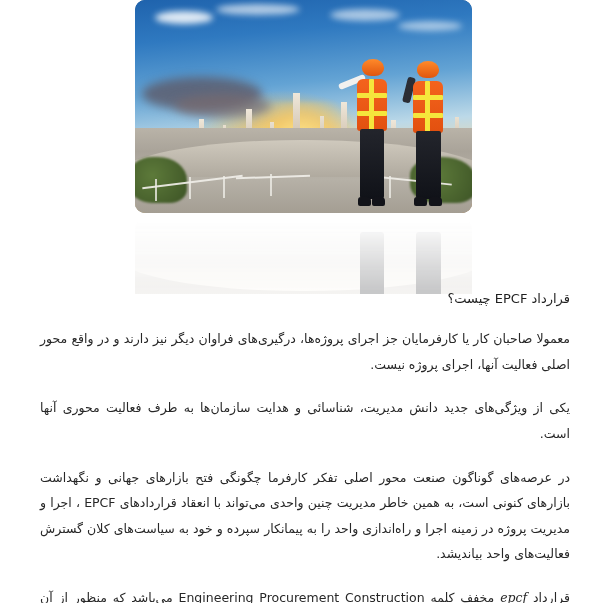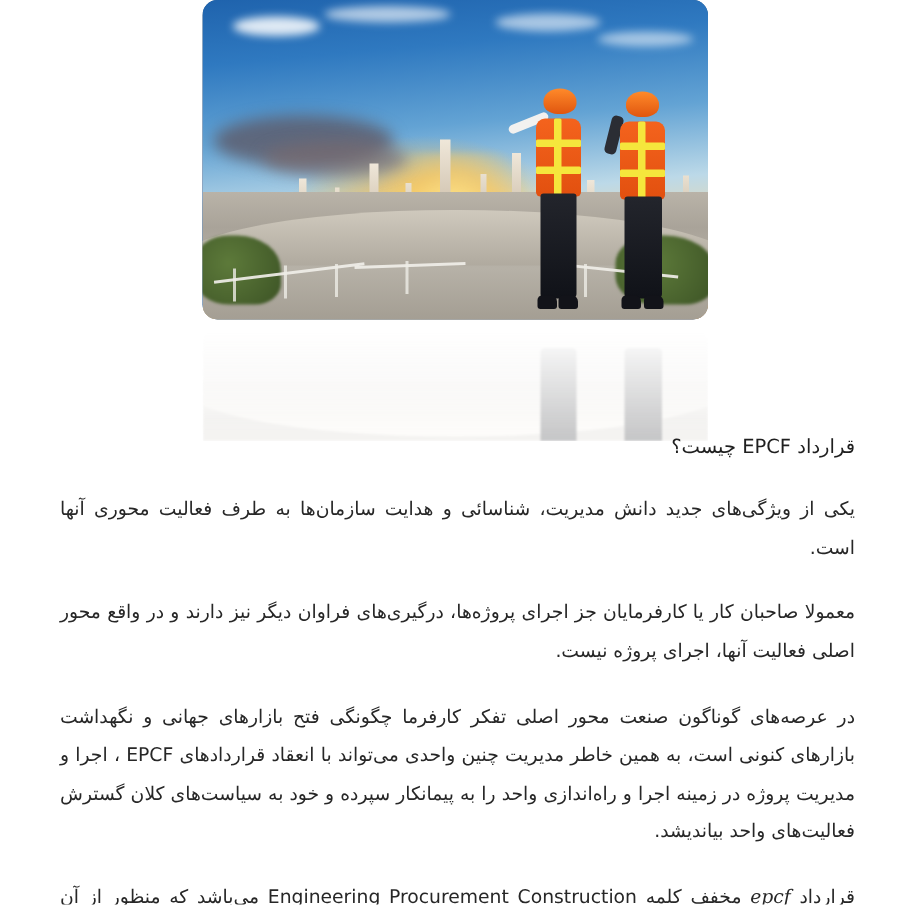--- a/index.html
+++ b/index.html
@@ -308,22 +308,22 @@
           <div class="legs" style="left:15px; top:72px; width:25px; height:68px;"></div>
         </div>
       </div>
     </div>
   </div>
 
   <div class="article">
 
     <h2>قرارداد  EPCF  چیست؟</h2>
 
+    <p>معمولا صاحبان کار یا کارفرمایان جز اجرای پروژه‌ها، درگیری‌های فراوان دیگر نیز دارند و در واقع محور اصلی فعالیت آنها، اجرای پروژه نیست.</p>
+
     <p>یکی از ویژگی‌های جدید دانش مدیریت، شناسائی و هدایت سازمان‌ها به طرف فعالیت محوری آنها است.</p>
-
-    <p>معمولا صاحبان کار یا کارفرمایان جز اجرای پروژه‌ها، درگیری‌های فراوان دیگر نیز دارند و در واقع محور اصلی فعالیت آنها، اجرای پروژه نیست.</p>
 
     <p>در عرصه‌های گوناگون صنعت محور اصلی تفکر کارفرما چگونگی فتح بازارهای جهانی و نگهداشت بازارهای کنونی است، به همین خاطر مدیریت چنین واحدی می‌تواند با انعقاد قراردادهای EPCF ، اجرا و مدیریت پروژه در زمینه اجرا و راه‌اندازی واحد را به پیمانکار سپرده و خود به سیاست‌های کلان گسترش فعالیت‌های واحد بیاندیشد.</p>
 
     <p><span>قرارداد </span><span class="en-i">epcf</span><span> مخفف کلمه </span><span class="en">Engineering Procurement Construction</span><span> می‌باشد که منظور از آن این است که کار طراحی و تامین تجهیزات و اجراء پروژه را به پیمانکار سپرده و کل مسئولیت‌های مدیریت اجرا و</span></p>
 
   </div>
 </div>
 
 </body></html>

